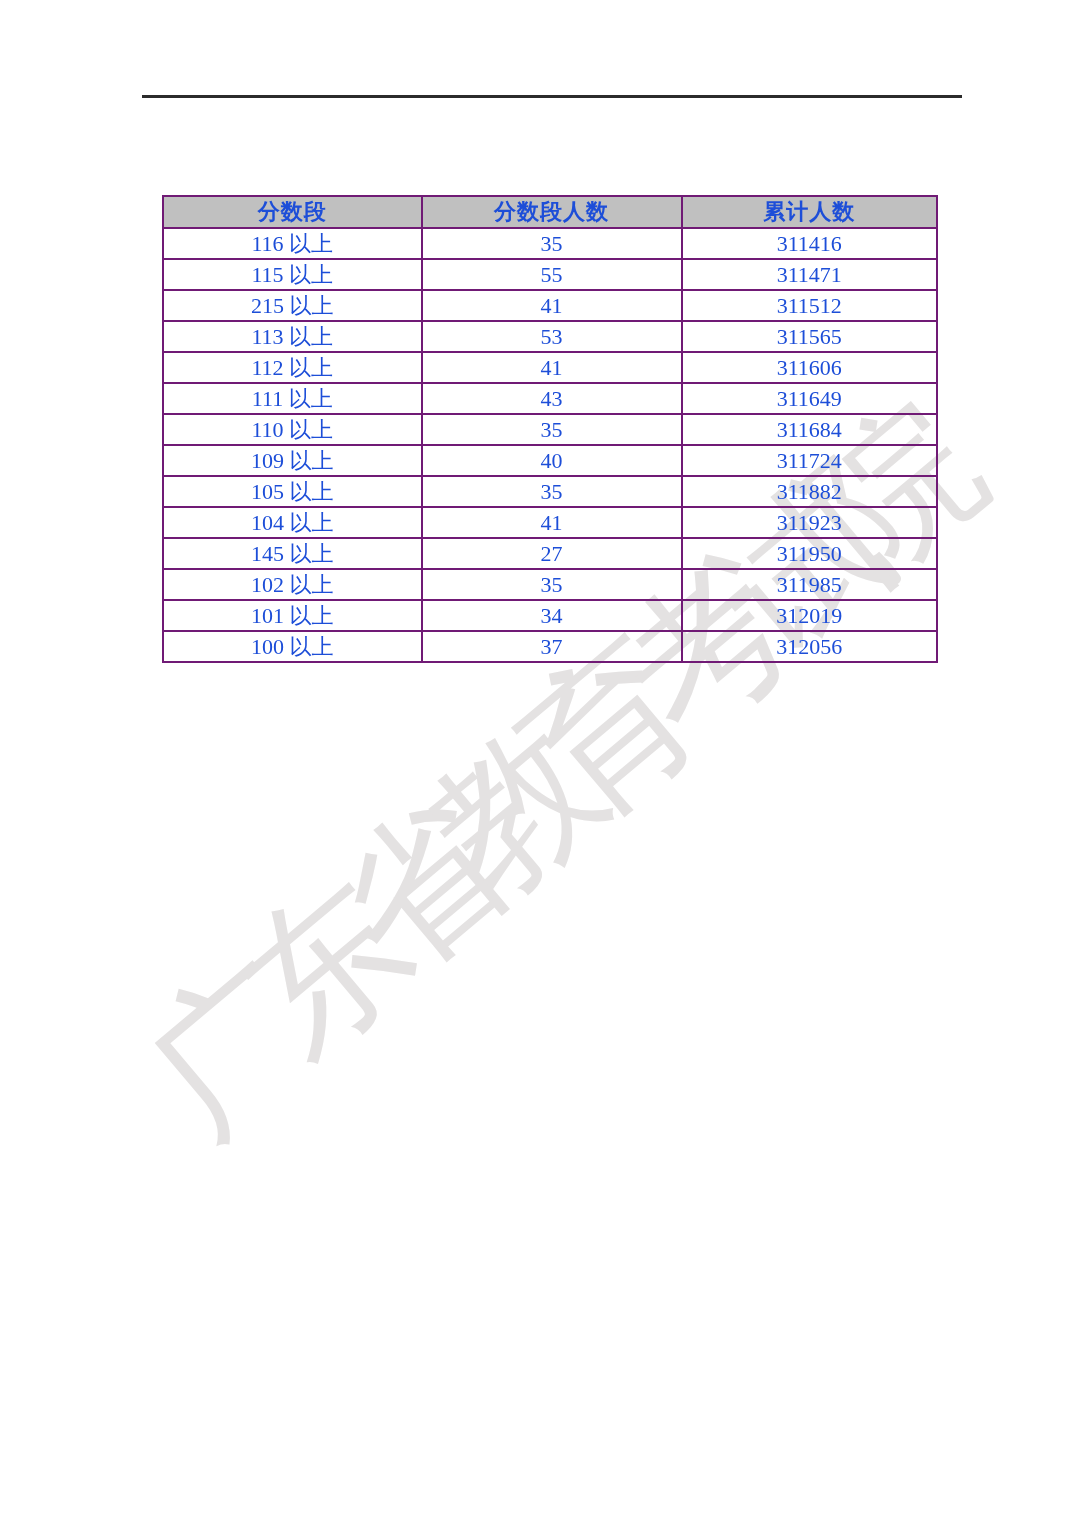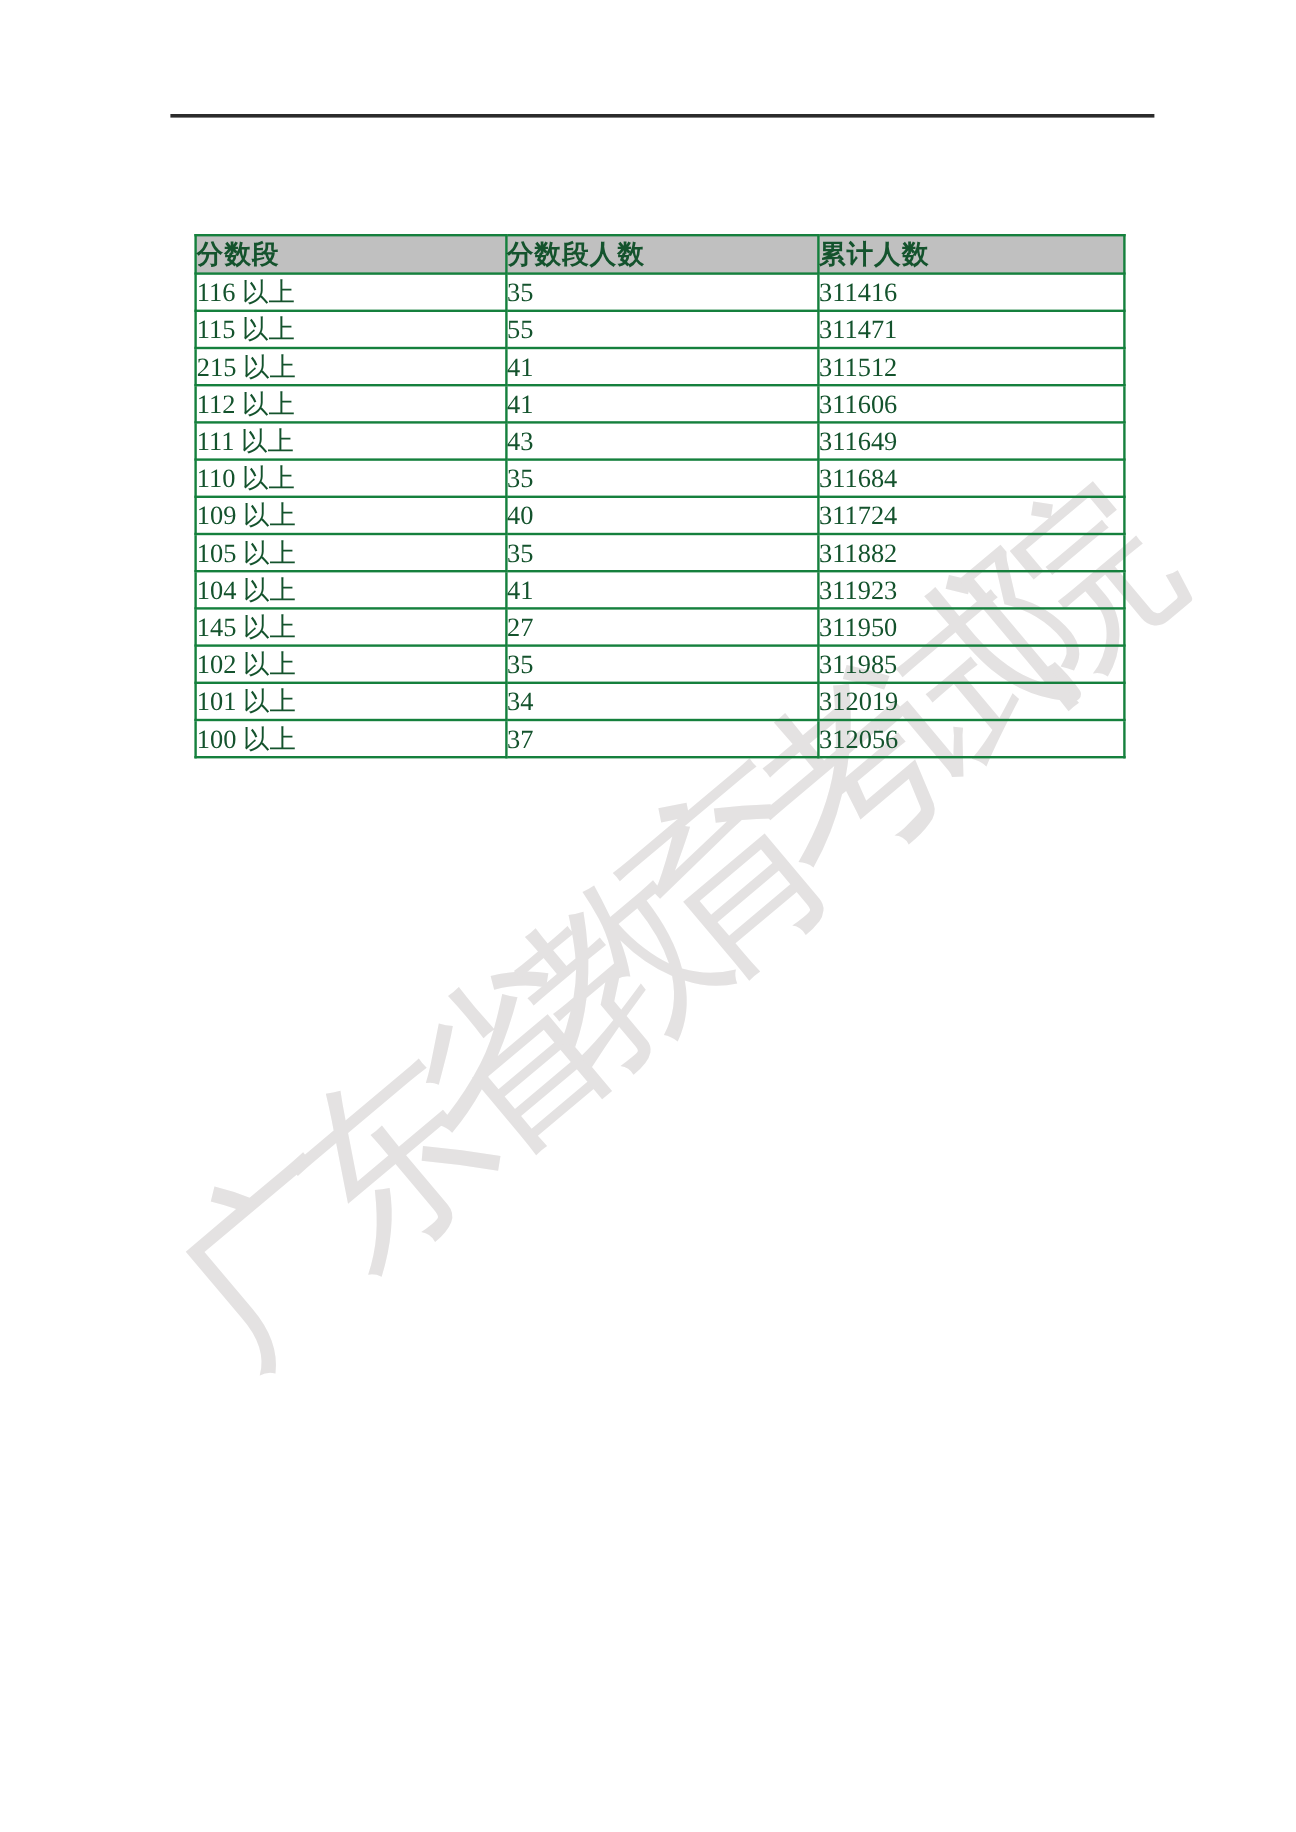--- a/index.html
+++ b/index.html
@@ -42,25 +42,25 @@
     top: 195px;
     width: 776px;
     z-index: 2;
     border-collapse: collapse;
     table-layout: fixed;
   }
   .score-table col.c1 { width: 33.4%; }
   .score-table col.c2 { width: 33.6%; }
   .score-table col.c3 { width: 33.0%; }
   .score-table th, .score-table td {
-    border: 2px solid #15803d;
-    text-align: left;
+    border: 2px solid #701a75;
+    text-align: center;
     vertical-align: middle;
     font-size: 22px;
-    color: #14532d;
+    color: #1d4ed8;
     padding: 0;
     background: transparent;
   }
   .score-table th {
     height: 30px;
     background: #c0c0c0;
     font-weight: bold;
     letter-spacing: 1px;
   }
   .score-table td {
@@ -98,20 +98,25 @@
         </tr>
         <tr>
           <td>115 以上</td>
           <td>55</td>
           <td>311471</td>
         </tr>
         <tr>
           <td>215 以上</td>
           <td>41</td>
           <td>311512</td>
+        </tr>
+        <tr>
+          <td>113 以上</td>
+          <td>53</td>
+          <td>311565</td>
         </tr>
         <tr>
           <td>112 以上</td>
           <td>41</td>
           <td>311606</td>
         </tr>
         <tr>
           <td>111 以上</td>
           <td>43</td>
           <td>311649</td>

